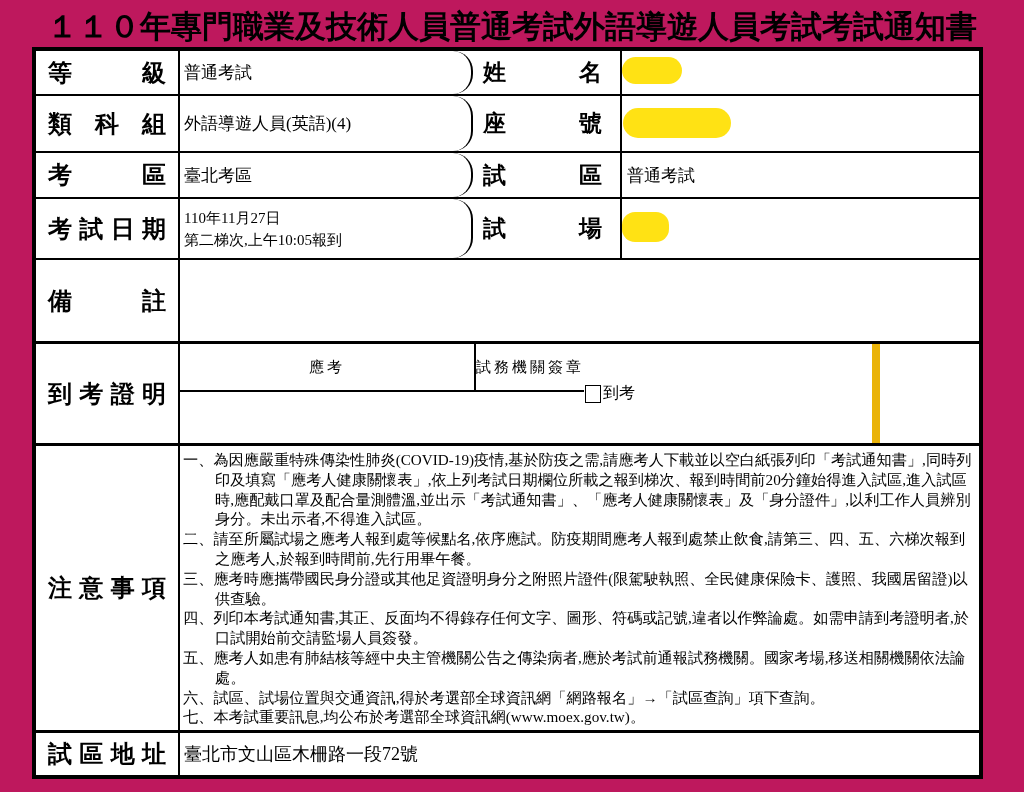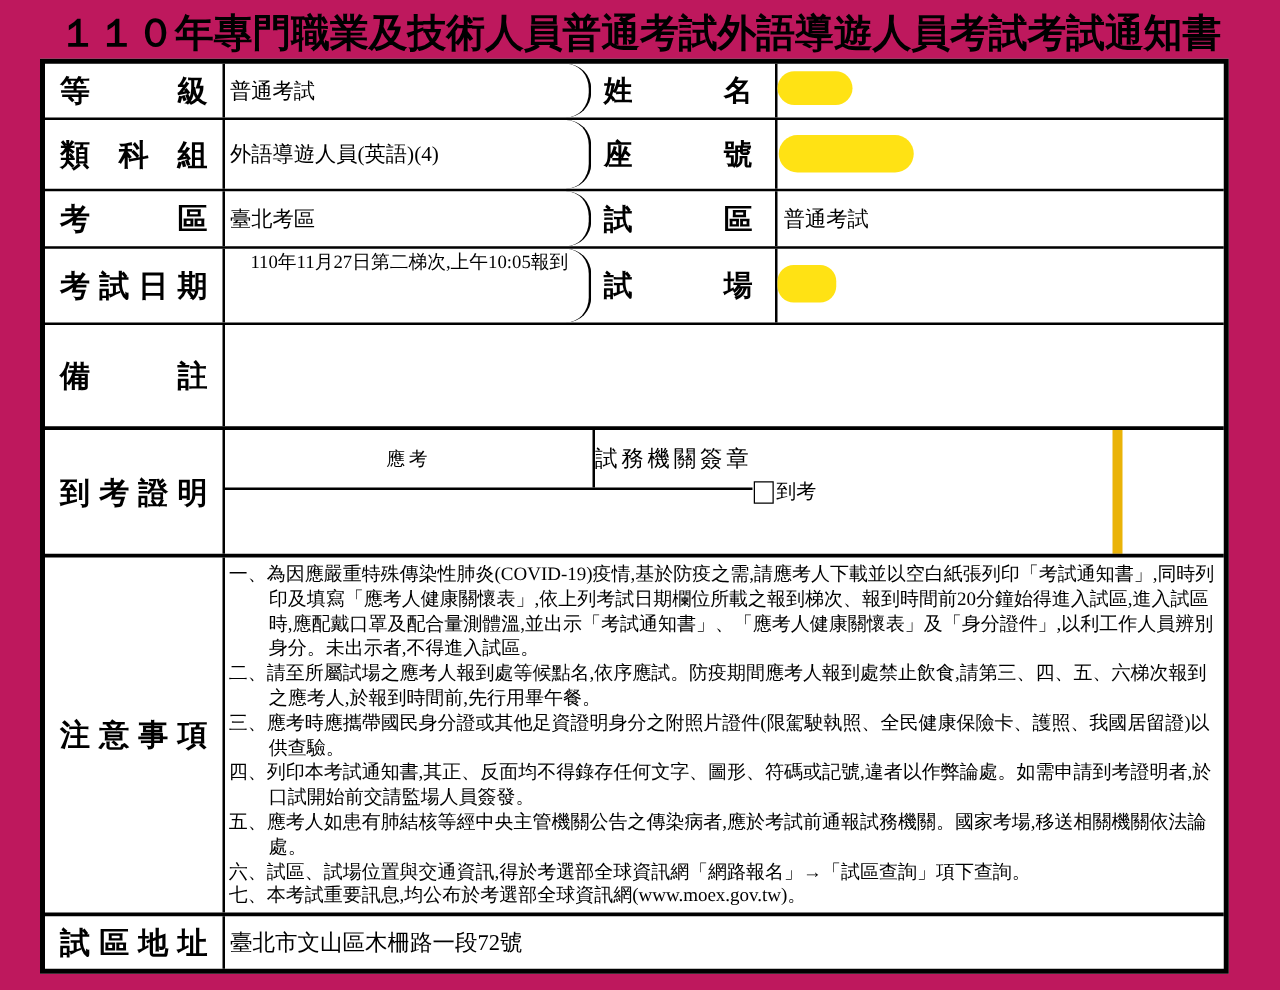--- a/index.html
+++ b/index.html
@@ -14,28 +14,28 @@
   .bt3{border-top:3px solid #000;}
   .cell{box-sizing:border-box;}
   .lbl{width:144px;border-right:2px solid #000;display:flex;align-items:center;
        padding:0 12px;font-weight:700;font-size:24px;}
   .val2{width:293px;border-right:2px solid #000;display:flex;align-items:center;
         padding-left:4px;font-size:17px;border-radius:20px;}
   .lbl3{width:149px;border-right:2px solid #000;display:flex;align-items:center;
         padding:0 18px 0 10px;font-weight:700;font-size:23px;}
   .val4{flex:1;display:flex;align-items:center;padding-left:5px;font-size:17px;position:relative;}
   .spread{display:flex;justify-content:space-between;width:100%;}
-  .dateval{display:flex;flex-direction:row;justify-content:center;font-size:15px;line-height:22px;}
+  .dateval{display:flex;flex-direction:column;justify-content:center;font-size:15px;line-height:22px;}
   .fill{flex:1;}
   
   .sub{flex:1;display:flex;box-sizing:border-box;}
   .sub-head{height:48px;display:flex;border-bottom:2px solid #000;box-sizing:border-box;}
   .attend-col{width:296px;border-right:2px solid #000;display:flex;align-items:center;
               justify-content:center;font-size:15px;letter-spacing:3px;box-sizing:border-box;}
-  .sig-col{flex:1;display:flex;align-items:center;justify-content:center;font-size:18px;letter-spacing:3px;}
+  .sig-col{flex:1;display:flex;align-items:center;justify-content:center;font-size:15px;letter-spacing:3px;}
   .sub-body{flex:1;display:flex;}
   .attend-body{width:296px;border-right:8px solid #eab308;display:flex;align-items:center;
                padding-left:1px;font-size:16px;box-sizing:border-box;}
   .sig-body{flex:1;}
   .checkbox{width:14px;height:16px;border:1.5px solid #000;display:inline-block;
             background:#fff;margin-right:2px;flex:0 0 auto;}
   
   .notes{flex:1;padding:4px 4px 0 3px;font-size:15.2px;line-height:19.8px;}
   .note-item{padding-left:32px;text-indent:-32px;}
   .addrval{flex:1;display:flex;align-items:center;padding-left:4px;font-size:18px;}

